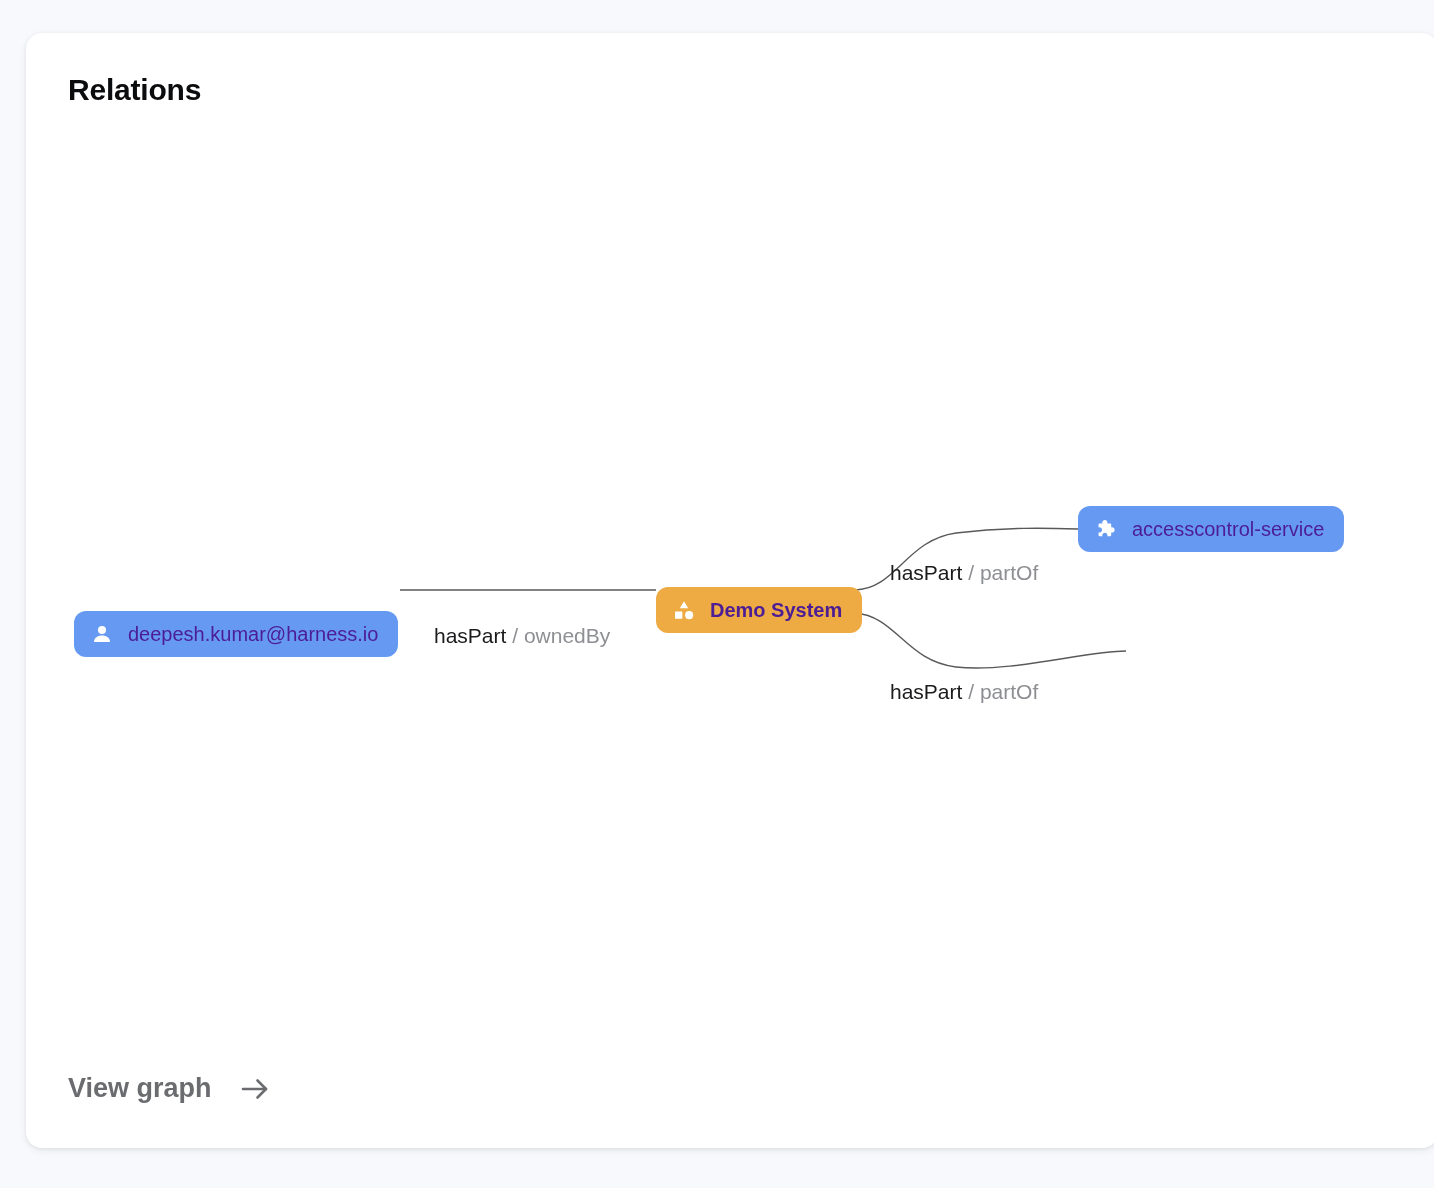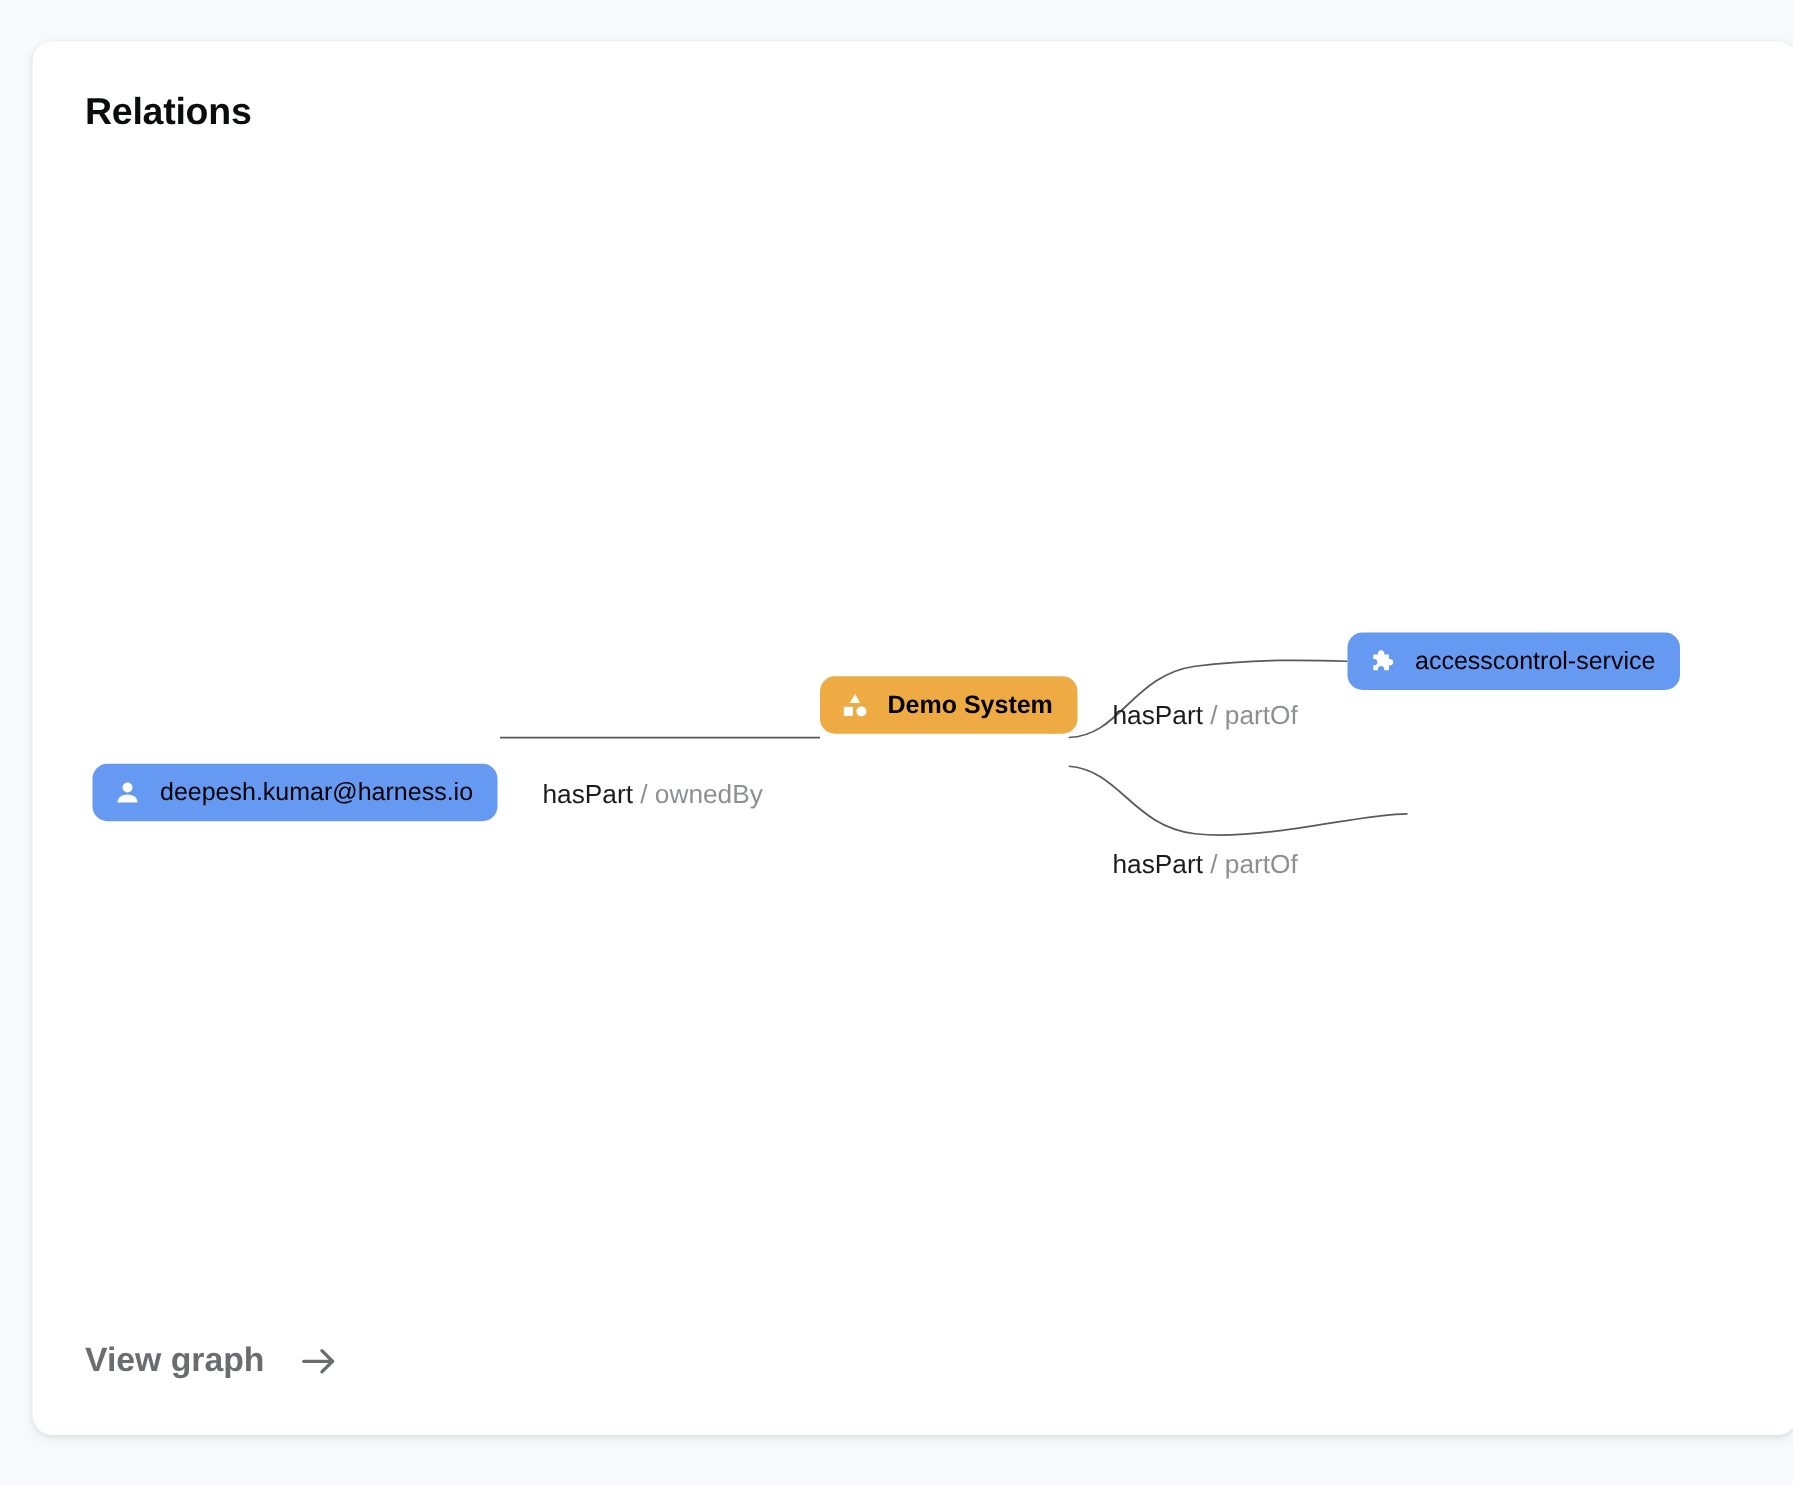--- a/index.html
+++ b/index.html
@@ -54,21 +54,21 @@
     stroke-width: 1.4px;
   }
   .node {
     position: absolute;
     display: flex;
     align-items: center;
     box-sizing: border-box;
     border-radius: 12px;
     padding: 0 20px 0 16px;
     height: 46px;
-    color: #000000;
+    color: #4c1d95;
     white-space: nowrap;
     cursor: pointer;
   }
   .node .node-icon {
     display: flex;
     align-items: center;
     justify-content: center;
     width: 24px;
     height: 24px;
     flex: 0 0 24px;
@@ -86,21 +86,21 @@
   }
   .node.kind-system {
     background: #eeab43;
   }
   .node.kind-system .node-label {
     font-weight: bold;
   }
 
   
   #node-user      { left: 48px;   top: 534px; margin-top: 44px; }
-  #node-system    { left: 630px;  top: 508px; align-items: center; }
+  #node-system    { left: 630px;  top: 554px; align-items: center; }
   #node-component { left: 1052px; top: 473px; }
   #node-resource  { left: 1100px; top: 595px; }
 
   .edge-label {
     position: absolute;
     font-size: 21px;
     line-height: 1;
     white-space: nowrap;
     color: #1b1b1d;
     pointer-events: none;

